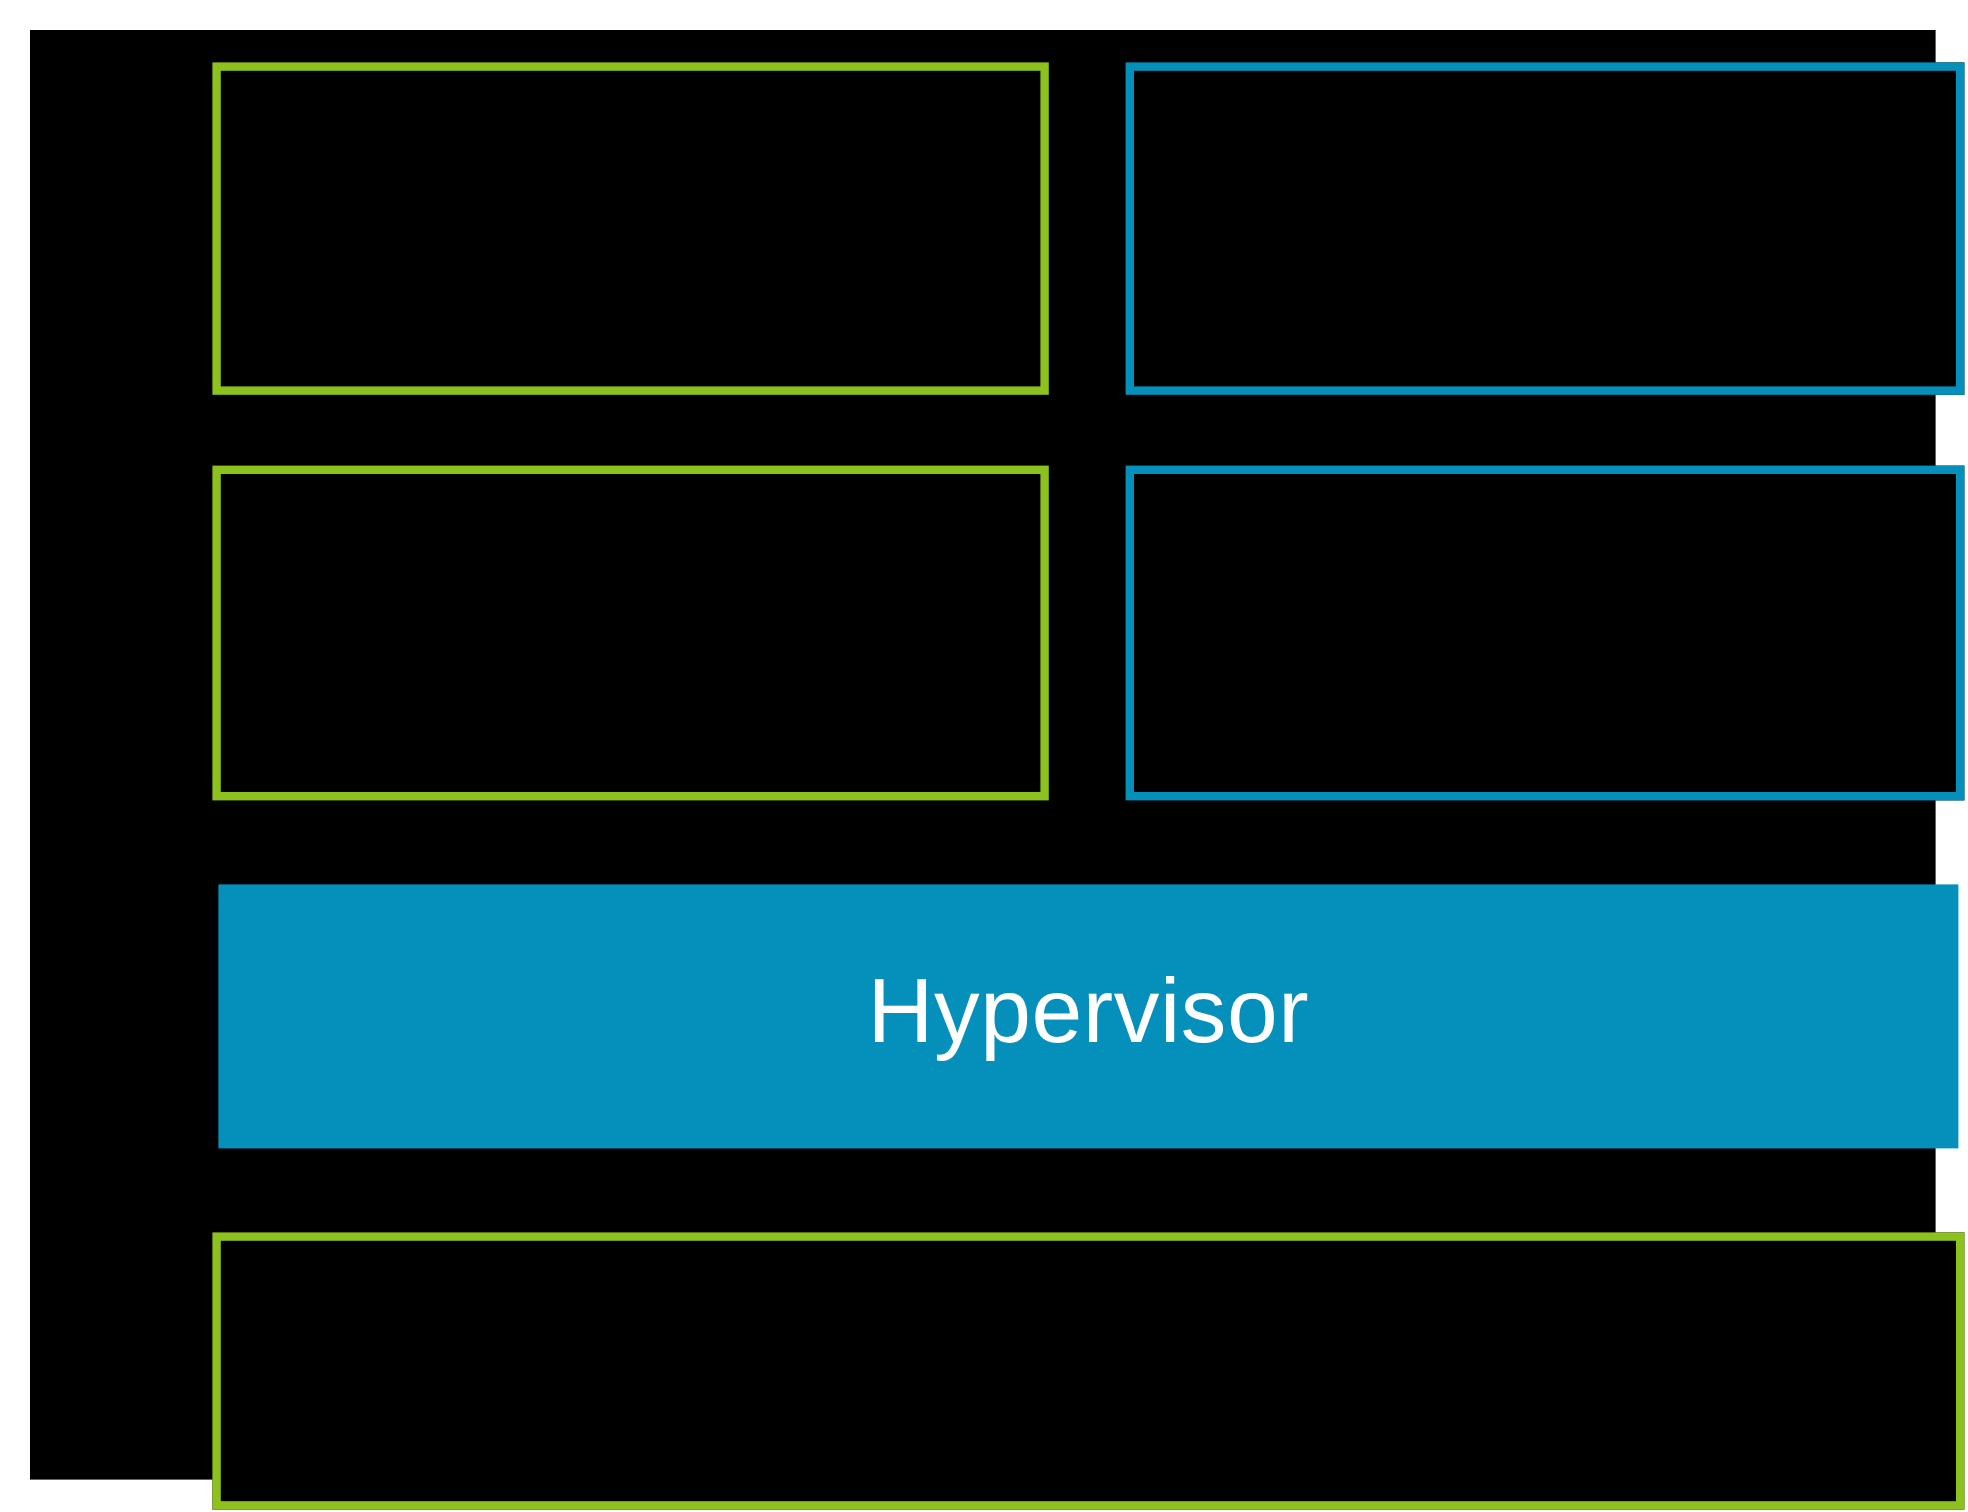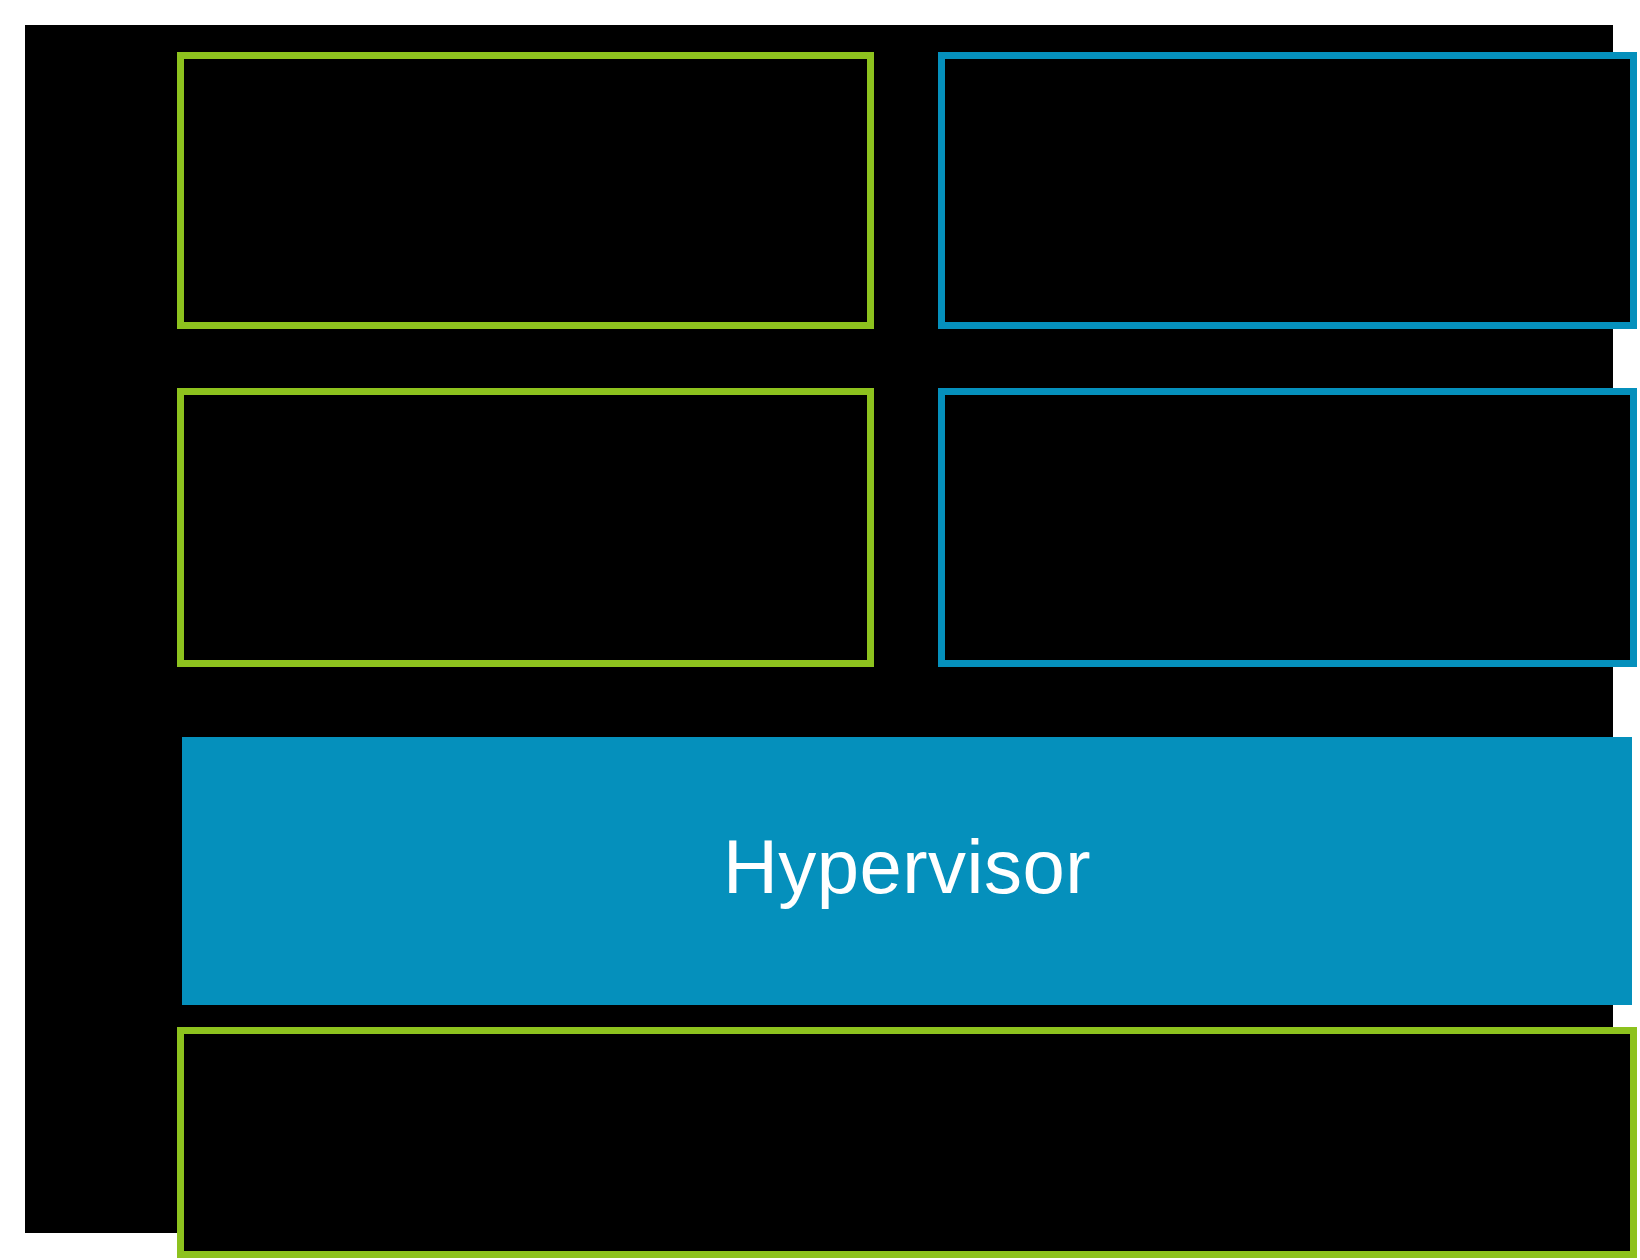--- a/index.html
+++ b/index.html
@@ -35,21 +35,21 @@
   .b1 { left: 913px; top: 27px;   width: 699px;  height: 277px; }
   .g2 { left: 152px; top: 363px;  width: 697px;  height: 279px; }
   .b2 { left: 913px; top: 363px;  width: 699px;  height: 279px; }
   .g3 { left: 152px; top: 1002px; width: 1460px; height: 231px; }
 
   .hypervisor-bar {
     position: absolute;
     left: 157px;
     top: 712px;
     width: 1450px;
-    height: 268px;
+    height: 220px;
     background: var(--hypervisor-fill, #0590BC);
     display: flex;
     align-items: center;
     justify-content: center;
   }
   .hypervisor-label {
     color: var(--hypervisor-text, #ffffff);
     font-size: 76px;
     font-weight: 300;
     line-height: 1;

